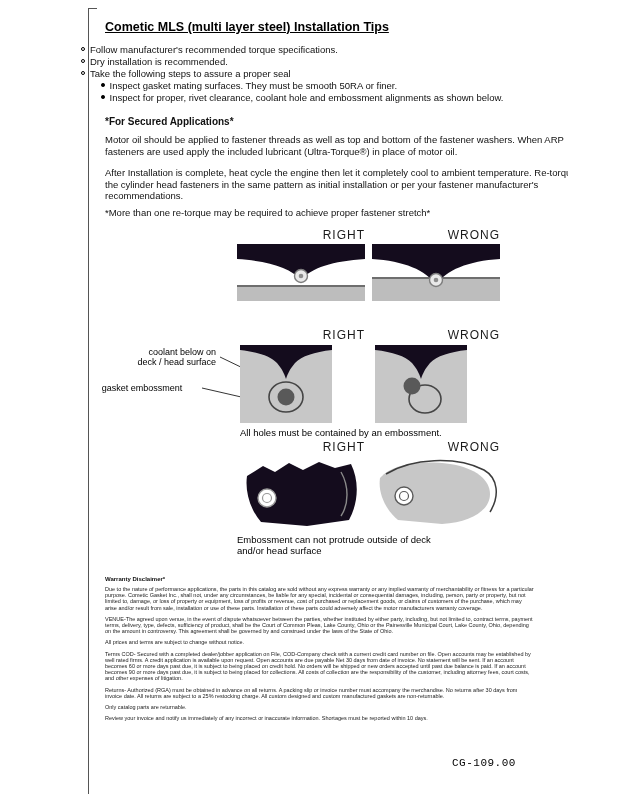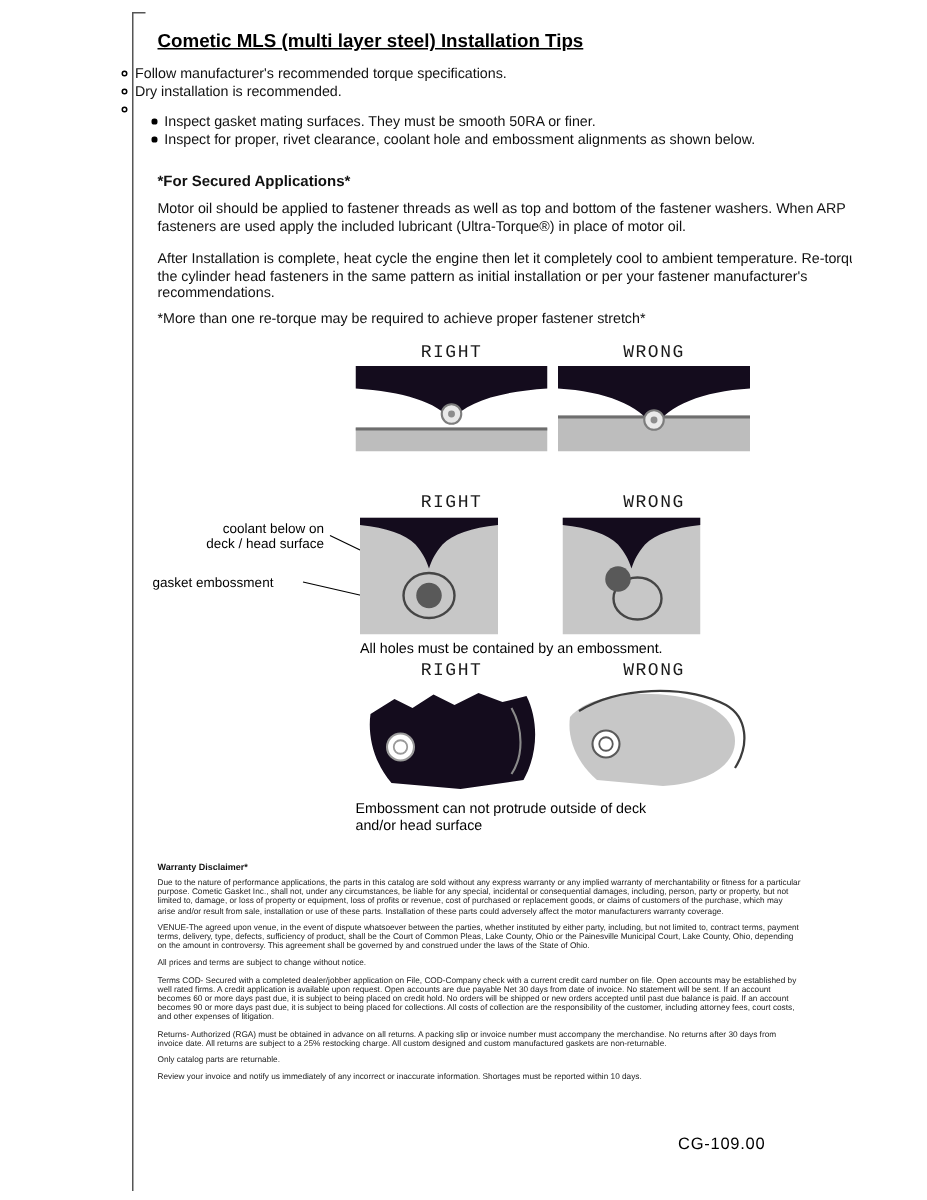--- a/index.html
+++ b/index.html
@@ -19,33 +19,33 @@
   .dot { flex:0 0 auto; width:4px; height:4px; border:1px solid #000; border-radius:50%; margin-top:3px; }
   .dot.filled { width:3.5px; height:3.5px; background:#000; }
 
   .diesel-heading { position:absolute; left:105px; top:116px; font-size:10px; font-weight:bold; }
   .para { position:absolute; left:105px; width:478px; font-size:9.5px; line-height:11.5px; }
   .p1 { top:134px; }
   .p2 { top:167px; }
   .note { top:207px; }
 
   .diagrams { position:absolute; left:0; top:228px; width:618px; height:346px; }
-  .dlabel { position:absolute; width:128px; text-align:center; font-size:12px; letter-spacing:1px; color:#1a1a1a;font-family:Liberation Mono, monospace; }
+  .dlabel { position:absolute; width:128px; text-align:right; font-size:12px; letter-spacing:1px; color:#1a1a1a; }
   .dpanel { position:absolute; }
   .dcap { position:absolute; font-size:9.5px; line-height:11px; color:#000; }
   .callout { position:absolute; font-size:9px; line-height:10px; text-align:right; color:#000; }
   .co1 { left:100px; top:119px; width:116px; }
   .co2 { left:86px; top:155px; width:112px;text-align:center; }
   .callout-lines { position:absolute; left:0; top:0; pointer-events:none; }
 
   .legal { position:absolute; left:105px; top:576px; width:430px; }
   .legal-head { font-size:6px; font-weight:bold; margin-bottom:4px; }
   .lp { font-size:5.5px; line-height:6.2px; margin-bottom:5px; color:#222; }
 
-  .doc-code { position:absolute; left:452px; top:757px; font-size:11px; letter-spacing:0.5px; color:#000; }
+  .doc-code { position:absolute; left:452px; top:757px; font-size:11px; letter-spacing:0.5px; color:#000;font-family:Liberation Mono, monospace; }
 </style>
 </head>
 <body>
 
 <div class="page">
 
   <div class="left-rule"></div>
   <div class="top-tick"></div>
 
   <div class="title">Cometic MLS (multi layer steel) Installation Tips</div>
@@ -54,20 +54,21 @@
     <div class="bullet">
       <span class="dot"></span>
       <span>Follow manufacturer's recommended torque specifications.</span>
     </div>
     <div class="bullet">
       <span class="dot"></span>
       <span>Dry installation is recommended.</span>
     </div>
     <div class="bullet">
       <span class="dot"></span>
+      <span>Take the following steps to assure a proper seal</span>
     </div>
     <div class="bullet sub">
       <span class="dot filled"></span>
       <span>Inspect gasket mating surfaces.  They must be smooth 50RA or finer.</span>
     </div>
     <div class="bullet sub">
       <span class="dot filled"></span>
       <span>Inspect for proper, rivet clearance, coolant hole and embossment alignments as shown below.</span>
     </div>
   </div>

